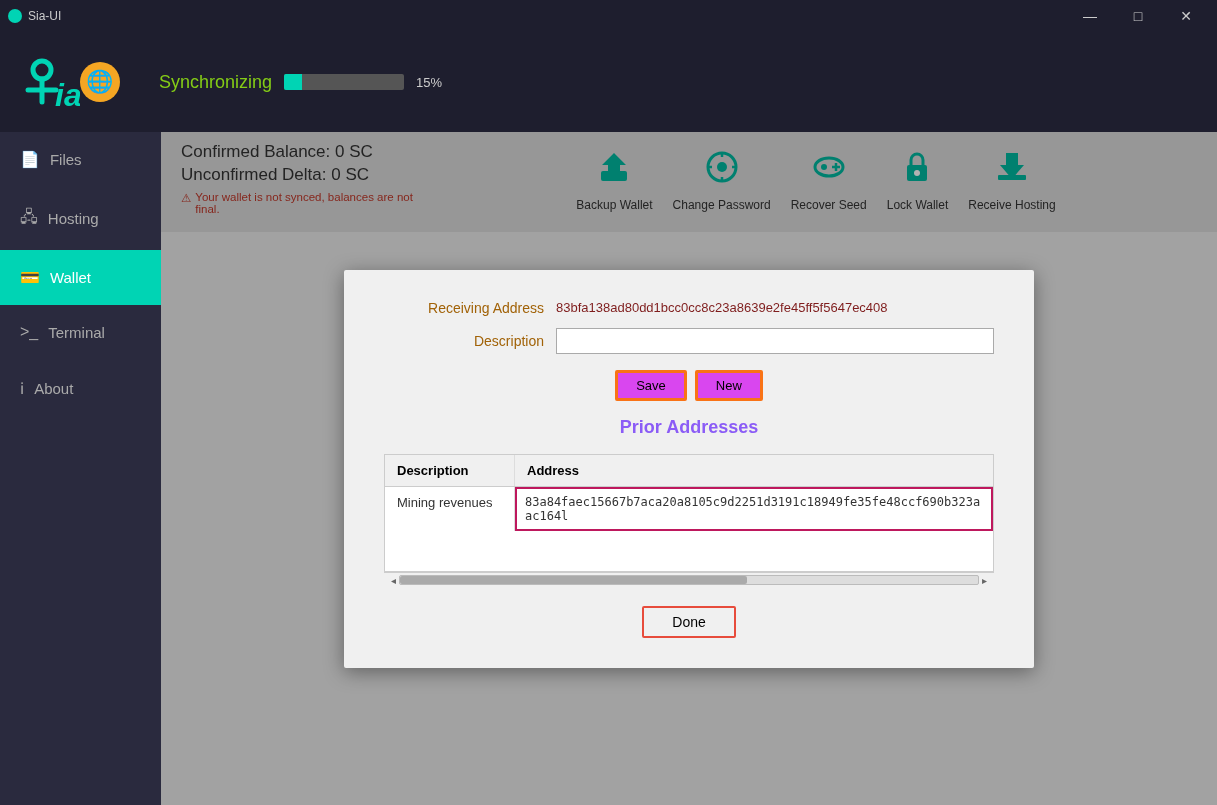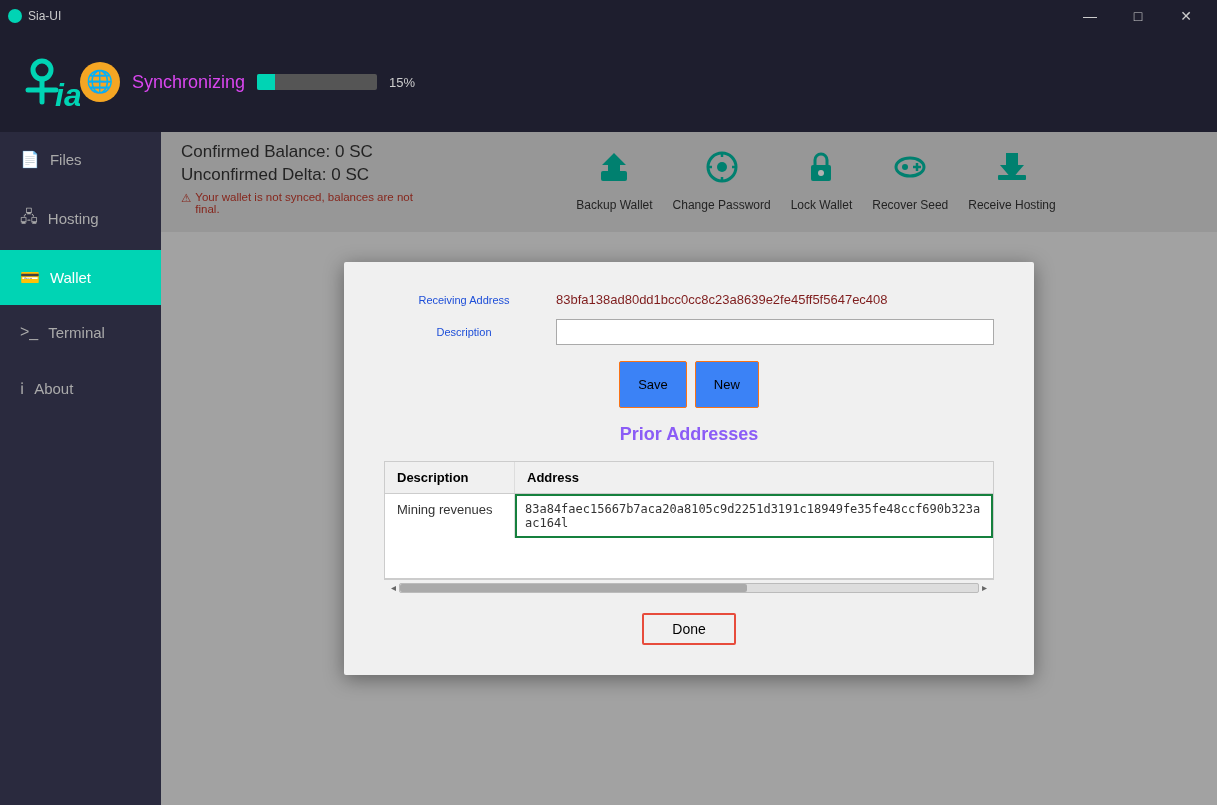--- a/index.html
+++ b/index.html
@@ -33,21 +33,21 @@
       align-items: center;
       justify-content: flex-start;
       padding: 0 20px;
     }
 
     .sync-area { display: flex; align-items: center; gap: 12px; }
     .sync-globe {
       width: 40px; height: 40px; background: #f5a623; border-radius: 50%;
       display: flex; align-items: center; justify-content: center; font-size: 22px;
     }
-    .sync-text { color: #d946ef; font-size: 18px; font-weight: 500; }
+    .sync-text { color: #84cc16; font-size: 18px; font-weight: 500; margin-left: 27px; }
     .sync-bar-container {
       background: #555; width: 120px; height: 16px; border-radius: 2px; overflow: hidden;
     }
     .sync-bar { background: #00d4b4; height: 100%; width: 15%; }
     .sync-percent { color: #ccc; font-size: 13px; min-width: 35px; }
 
     
     .main { display: flex; height: calc(805px - 32px - 100px); }
 
     
@@ -120,41 +120,41 @@
       padding: 30px 40px;
       box-shadow: 0 4px 20px rgba(0,0,0,0.4);
     }
 
     .form-row {
       display: flex;
       align-items: center;
       margin-bottom: 12px;
       gap: 12px;
     }
-    .form-label { font-size: 11px; color: #1d4ed8; min-width: 160px; text-align: center; }
+    .form-label { font-size: 14px; color: #a16207; min-width: 160px; text-align: right; }
     .form-value { font-size: 13px; color: #7f1d1d; flex: 1; word-break: break-all; }
     .form-input {
       flex: 1;
       height: 26px;
       border: 1px solid #aaa;
       background: white;
       padding: 2px 6px;
       font-size: 13px;
     }
 
     .button-row {
       display: flex;
       justify-content: center;
       gap: 8px;
       margin: 16px 0;
     }
     .btn {
-      padding: 15px 18px;
-      border: 1px solid #f97316;
-      background: #3b82f6;
+      padding: 5px 18px;
+      border: 3px solid #f97316;
+      background: #d946ef;
       font-size: 13px;
       cursor: pointer;
       border-radius: 2px;
     }
 
     .section-title {
       text-align: center;
       font-size: 18px;
       font-weight: bold;
       color: #8b5cf6;
@@ -175,21 +175,21 @@
       font-weight: bold;
       font-size: 13px;
     }
     .th-desc { width: 130px; padding: 8px 12px; border-right: 1px solid #ddd; }
     .th-addr { flex: 1; padding: 8px 12px; }
 
     .table-row-item { display: flex; font-size: 13px; }
     .td-desc { width: 130px; padding: 8px 12px; border-right: 1px solid #ddd; color: #333; }
     .td-addr {
       flex: 1; padding: 6px 8px; color: #333;
-      border: 2px solid #15803d;
+      border: 2px solid #be185d;
       font-family: monospace;
       font-size: 12px;
       word-break: break-all;
       background: white;
     }
 
     .scrollbar-row {
       height: 16px;
       background: #f0f0f0;
       border-top: 1px solid #ccc;
@@ -329,37 +329,37 @@
                 <line x1="18" y1="28" x2="18" y2="32" stroke="#00b8a0" stroke-width="2.5"></line>
                 <line x1="4" y1="18" x2="8" y2="18" stroke="#00b8a0" stroke-width="2.5"></line>
                 <line x1="28" y1="18" x2="32" y2="18" stroke="#00b8a0" stroke-width="2.5"></line>
               </svg>
           </div>
           <span class="wallet-action-label">Change Password</span>
         </div>
         <div class="wallet-action">
           <div class="wallet-action-icon">
             <svg width="36" height="36" viewBox="0 0 36 36">
-                <rect x="8" y="16" width="20" height="16" rx="2" fill="#00b8a0"></rect>
-                <path d="M12 16v-5a6 6 0 0112 0v5" fill="none" stroke="#00b8a0" stroke-width="3"></path>
-                <circle cx="18" cy="24" r="3" fill="white"></circle>
-              </svg>
-          </div>
-          <span class="wallet-action-label">Lock Wallet</span>
-        </div>
-        <div class="wallet-action">
-          <div class="wallet-action-icon">
-            <svg width="36" height="36" viewBox="0 0 36 36">
                 <ellipse cx="18" cy="18" rx="14" ry="9" fill="none" stroke="#00b8a0" stroke-width="3"></ellipse>
                 <circle cx="13" cy="18" r="3" fill="#00b8a0"></circle>
                 <line x1="25" y1="14" x2="25" y2="22" stroke="#00b8a0" stroke-width="2.5"></line>
                 <line x1="21" y1="18" x2="29" y2="18" stroke="#00b8a0" stroke-width="2.5"></line>
               </svg>
           </div>
           <span class="wallet-action-label">Recover Seed</span>
+        </div>
+        <div class="wallet-action">
+          <div class="wallet-action-icon">
+            <svg width="36" height="36" viewBox="0 0 36 36">
+                <rect x="8" y="16" width="20" height="16" rx="2" fill="#00b8a0"></rect>
+                <path d="M12 16v-5a6 6 0 0112 0v5" fill="none" stroke="#00b8a0" stroke-width="3"></path>
+                <circle cx="18" cy="24" r="3" fill="white"></circle>
+              </svg>
+          </div>
+          <span class="wallet-action-label">Lock Wallet</span>
         </div>
         <div class="wallet-action">
           <div class="wallet-action-icon">
             <svg width="36" height="36" viewBox="0 0 36 36">
                 <rect x="4" y="26" width="28" height="5" rx="1" fill="#00b8a0"></rect>
                 <polygon points="18,30 6,16 12,16 12,4 24,4 24,16 30,16" fill="#00b8a0"></polygon>
               </svg>
           </div>
           <span class="wallet-action-label">Receive Hosting</span>
         </div>

